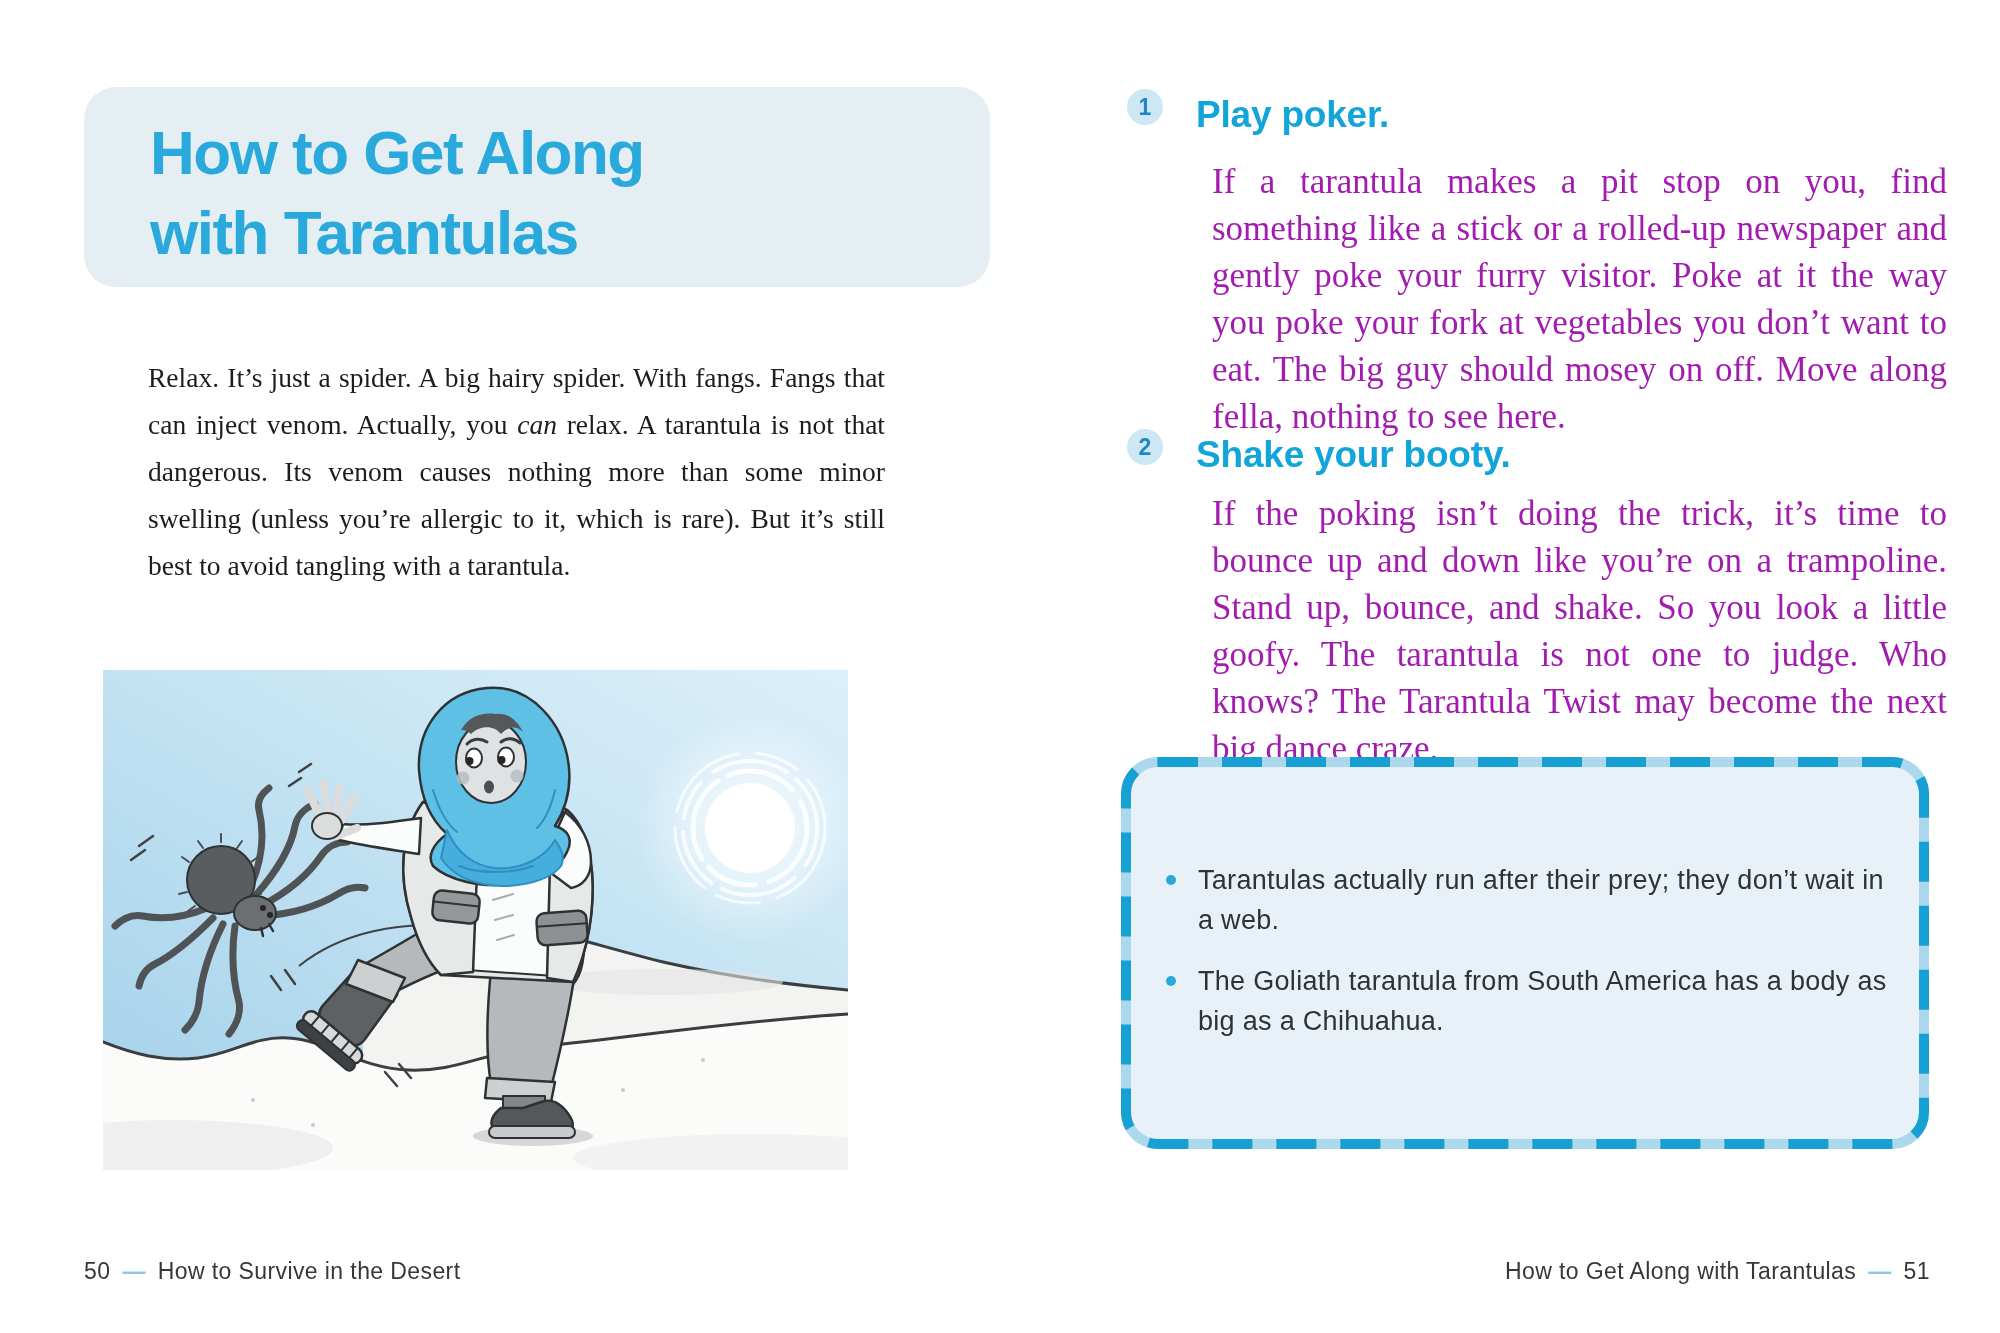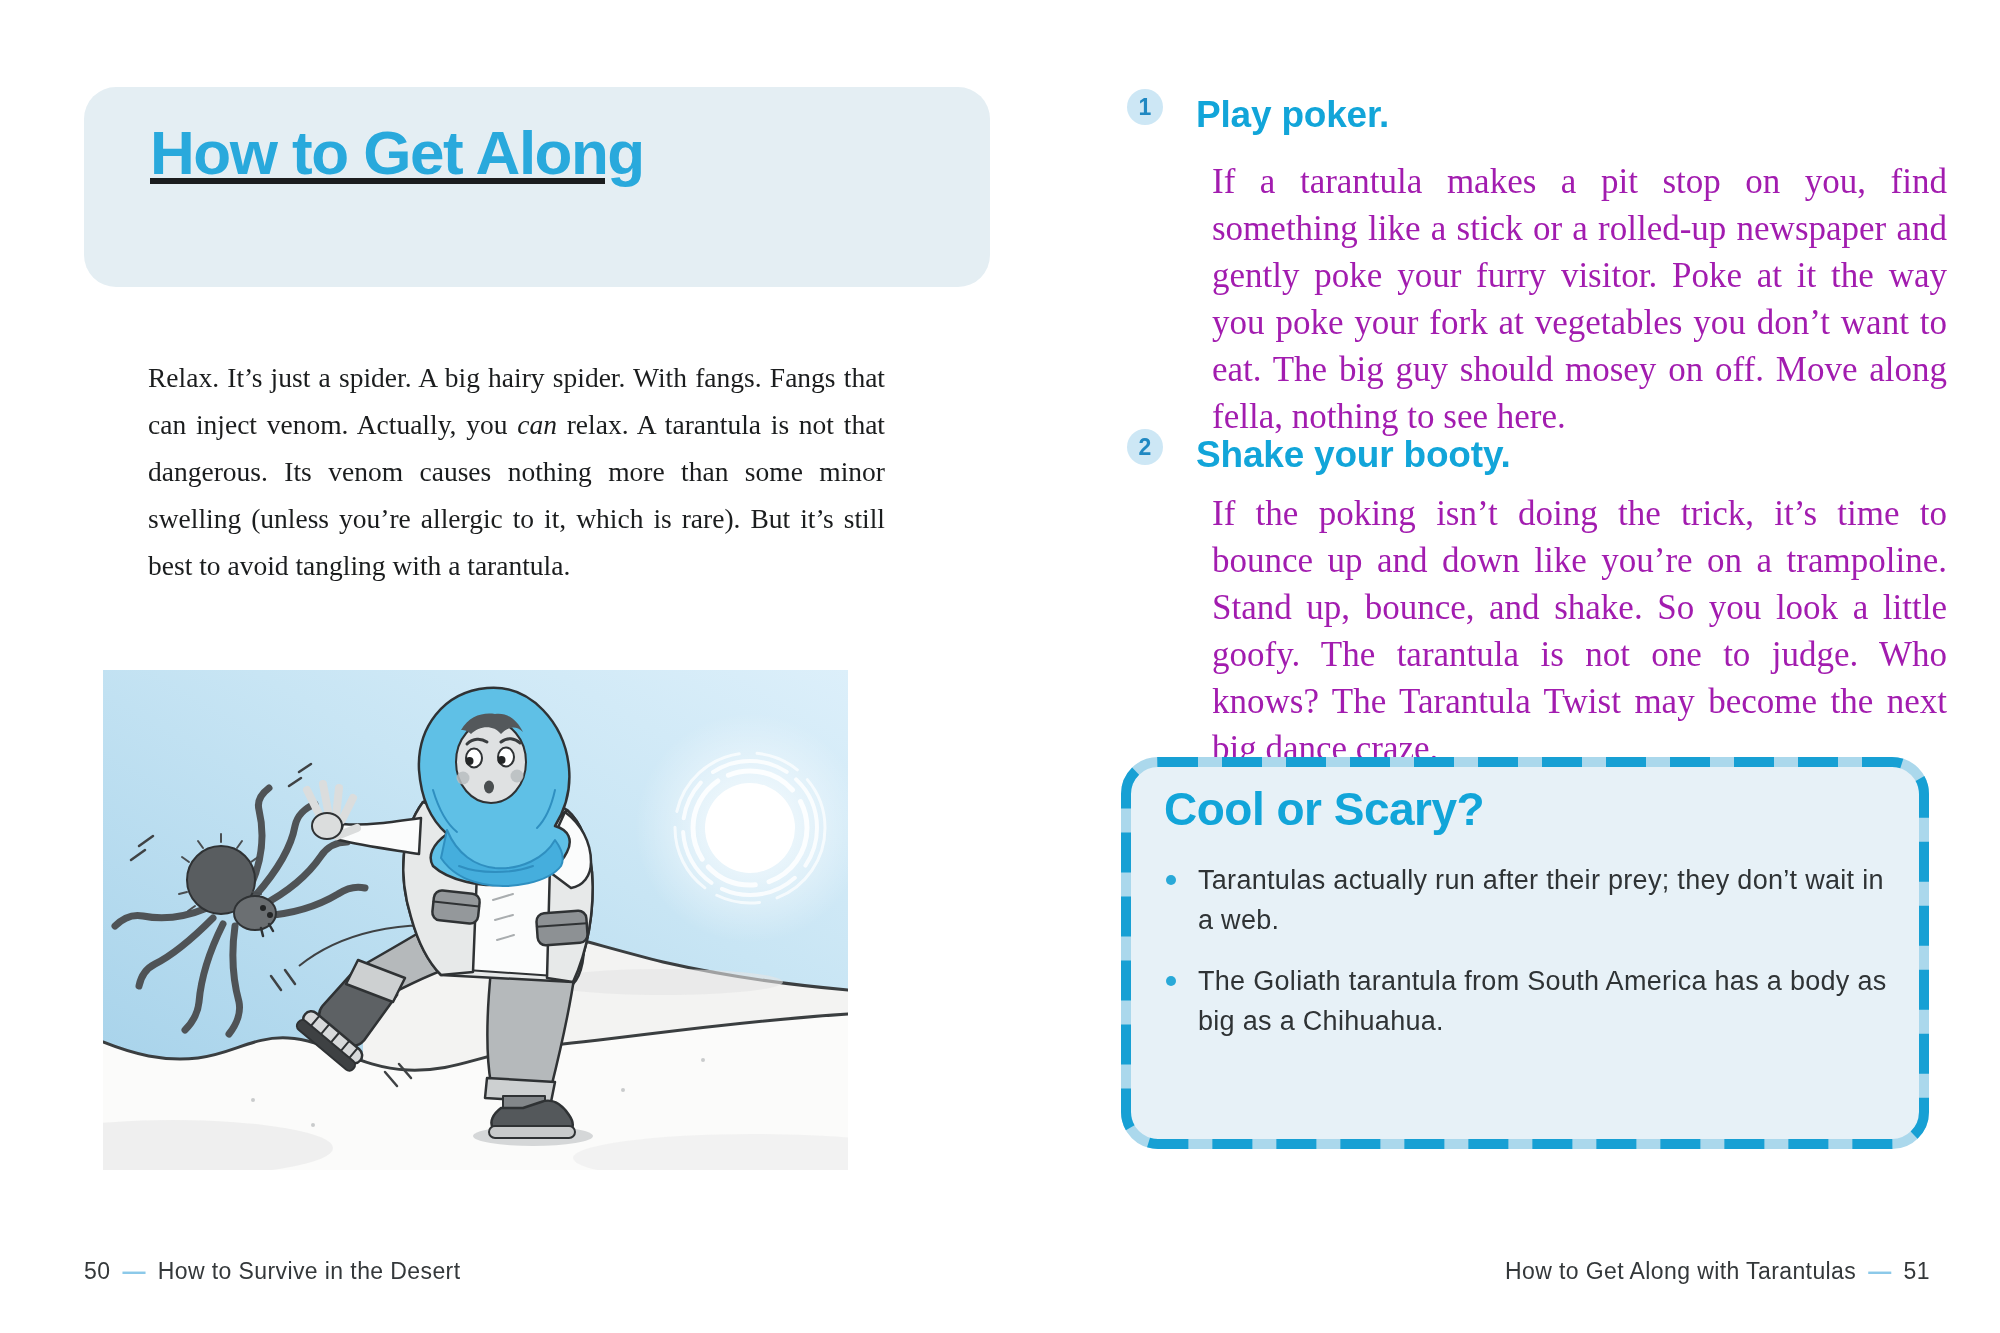--- a/index.html
+++ b/index.html
@@ -3,21 +3,21 @@
 <meta charset="utf-8">
 <style>
   html,body { margin:0; padding:0; background:#ffffff; }
   .spread {
     position:relative; width:2000px; height:1333px; background:#ffffff;
     overflow:hidden; font-family:"Liberation Sans", sans-serif; color:#1b1d1e;
   }
   
   .title-box {
     position:absolute; left:84px; top:87px; width:906px; height:200px;
-    background:#e4eef3; border-radius:32px;text-decoration:underline;
+    background:#e4eef3; border-radius:32px;
   }
   .title-box h1 {
     margin:0; padding:26px 0 0 66px;
     font-size:62px; line-height:80px; font-weight:bold; letter-spacing:-1.5px;
     color:#29a9dc;
   }
   .intro {
     position:absolute; left:148px; top:326px; width:737px;
     font-family:"Liberation Serif", serif; font-size:27.5px; line-height:47px;
     text-align:justify; color:#1b1d1e;
@@ -73,20 +73,21 @@
 </head>
 <body>
 
 <div class="spread">
 
   <section>
 
     <div class="title-box">
       <h1>
         <span>How to Get Along</span><br>
+        <span>with Tarantulas</span>
       </h1>
     </div>
 
     <p class="intro"><span>Relax. It’s just a spider. A big hairy spider. With fangs. Fangs that can inject venom. Actually, you </span><span class="italic">can</span><span> relax. A tarantula is not that dangerous. Its venom causes nothing more than some minor swelling (unless you’re allergic to it, which is rare). But it’s still best to avoid tangling with a tarantula.</span></p>
 
     <figure class="figure">
       <svg width="745" height="500" viewBox="0 0 745 500">
         <defs>
           <linearGradient id="sky" x1="0" y1="1" x2="1" y2="0">
             <stop offset="0" stop-color="#a6d2ea"></stop>
@@ -268,21 +269,20 @@
       <span>2</span>
     </div>
     <h2 class="step-heading step-heading-2">Shake your booty.</h2>
     <p class="step-body step-body-2">If the poking isn’t doing the trick, it’s time to bounce up and down like you’re on a trampoline. Stand up, bounce, and shake. So you look a little goofy. The tarantula is not one to judge. Who knows? The Tarantula Twist may become the next big dance craze.</p>
 
     <div class="callout">
       <svg class="border-svg" width="810" height="394" viewBox="0 0 810 394">
         <rect x="6" y="6" width="798" height="382" rx="32" fill="#e7f1f7" stroke="#abd8ec" stroke-width="10"></rect>
         <rect x="6" y="6" width="798" height="382" rx="32" fill="none" stroke="#17a0d4" stroke-width="10" stroke-dasharray="40 24"></rect>
       </svg>
-      <h2>Cool or Scary?</h2>
       <ul>
         <li><span class="dot"></span><span>Tarantulas actually run after their prey; they don’t wait in a web.</span></li>
         <li><span class="dot"></span><span>The Goliath tarantula from South America has a body as big as a Chihuahua.</span></li>
       </ul>
     </div>
 
     <div class="footer footer-right">
       <span>How to Get Along with Tarantulas</span><span class="dash">—</span><span>51</span>
     </div>
   </section>

